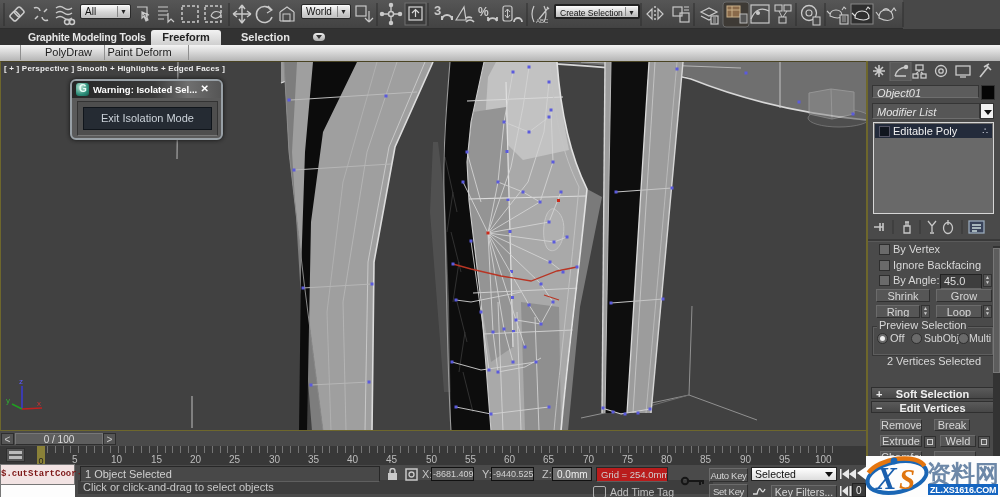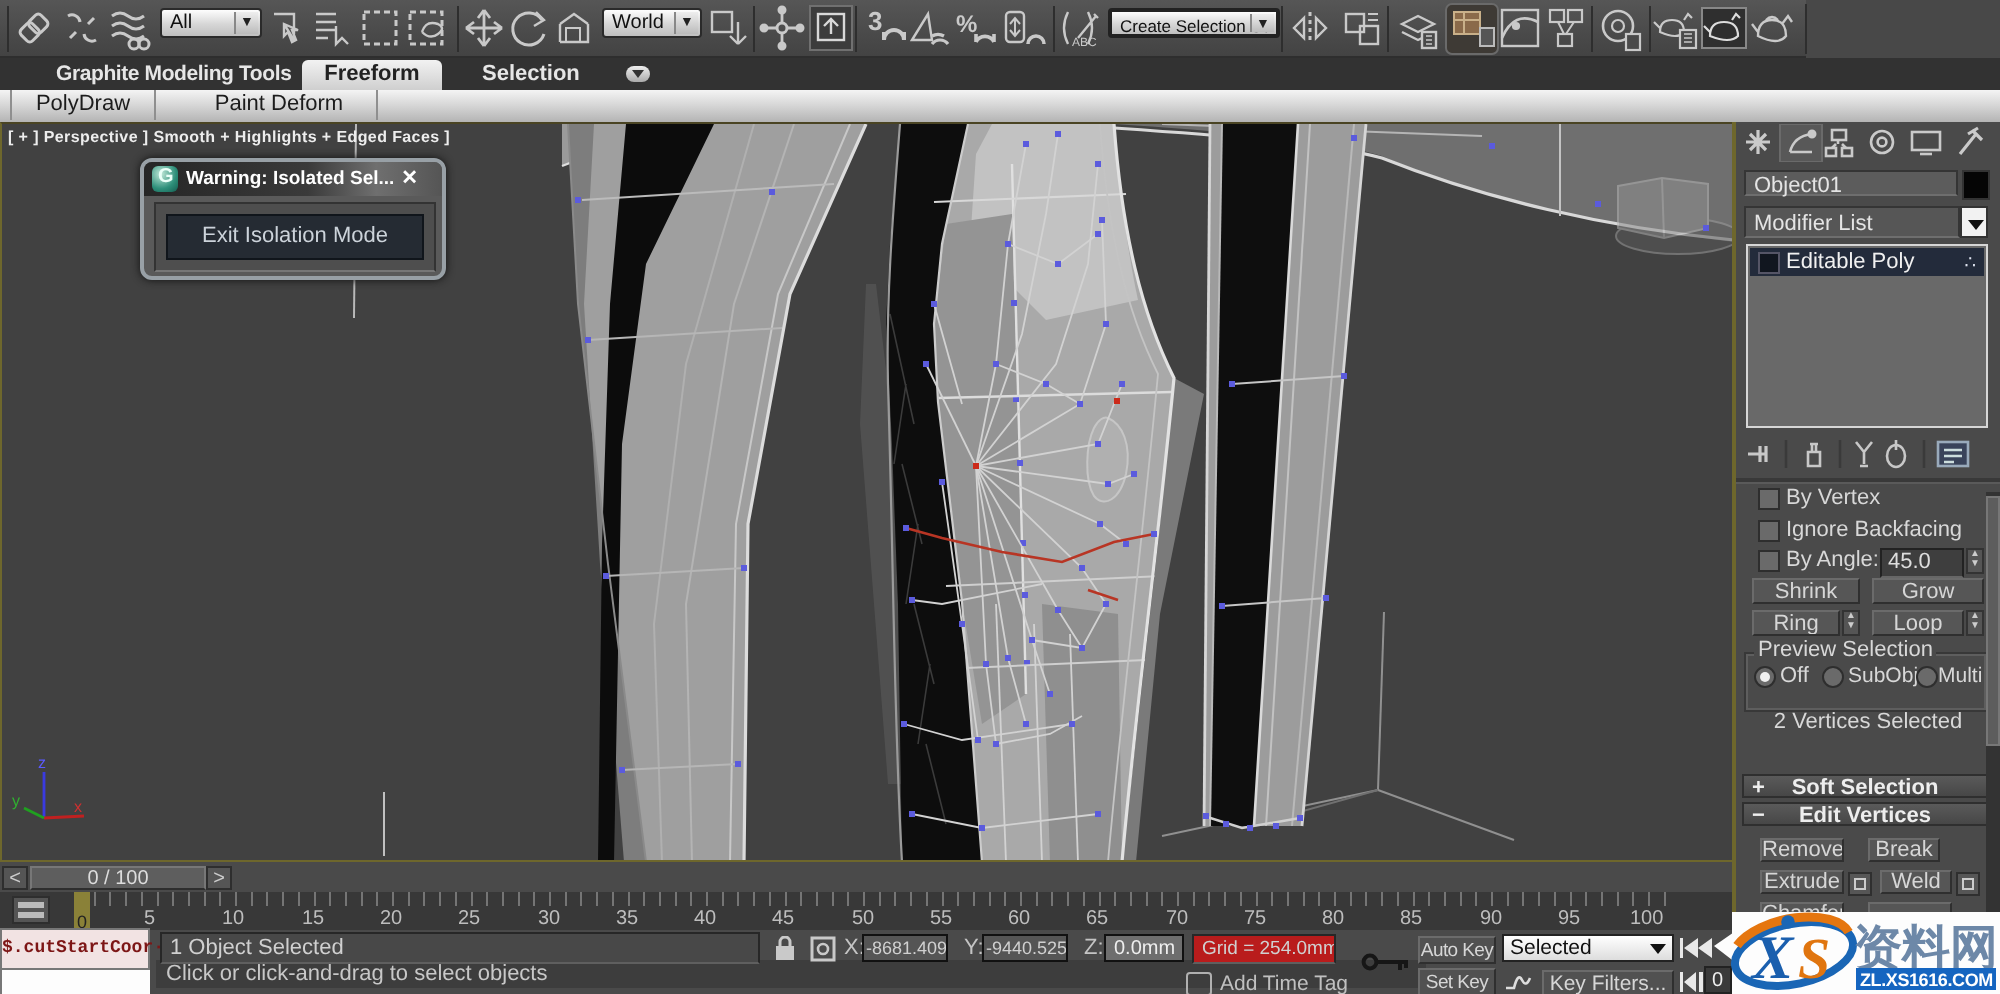--- a/index.html
+++ b/index.html
@@ -49,21 +49,21 @@
   #dlgsunk{position:absolute;left:5px;top:20px;width:139px;height:33px;
     background:#4e4e4e;border:1px solid #333;border-bottom-color:#777;}
   #dlgbtn{position:absolute;left:5px;top:5px;width:127px;height:21px;
     background:#252b33;border:1px solid #10151b;color:#ccd3da;font-size:11px;
     text-align:center;line-height:21px;}
   
   #panel{left:866px;top:61px;width:134px;height:436px;background:#4a4a4a;
     border-left:2px solid #6e672c;box-sizing:border-box;color:#d8d8d8;font-size:11px;}
   .fld{position:absolute;background:#5c5c5c;border:1px solid #353535;
     border-bottom-color:#6e6e6e;color:#e4e4e4;font-size:11px;line-height:12px;
-    padding:1px 4px 0 4px;box-sizing:border-box;}
+    padding:1px 4px 0 4px;box-sizing:border-box;font-style:italic;}
   .btn{position:absolute;background:#565656;border:1px solid #6b6b6b;
     border-right-color:#2f2f2f;border-bottom-color:#2f2f2f;color:#d6d6d6;
     font-size:11px;text-align:center;box-sizing:border-box;white-space:nowrap;overflow:hidden;}
   .hdr{position:absolute;left:3px;width:123px;height:12px;background:linear-gradient(#5a5a5a,#474747);
     border:1px solid #2f2f2f;color:#eee;font-size:11px;font-weight:bold;
     text-align:center;line-height:12px;box-sizing:border-box;}
   .cb{position:absolute;width:9px;height:9px;background:#6a6a6a;border:1px solid #2e2e2e;}
   .rad{position:absolute;width:9px;height:9px;border-radius:50%;background:#6a6a6a;border:1px solid #2e2e2e;}
   .lbl{position:absolute;color:#d8d8d8;font-size:11px;white-space:nowrap;}
   
@@ -211,21 +211,21 @@
 <div class="combo" style="left:301px;top:4px;width:50px;">World<span class="ar">▼</span></div>
 <div class="combo" style="left:554px;top:4px;width:86px;border:2px solid #222;font-size:8.5px;">Create Selection Se<span class="ar">▼</span></div>
 </div>
 <div class="abs" id="tabrow">
   <span class="t" style="left:28px;font-size:10.5px;letter-spacing:-0.2px;">Graphite Modeling Tools</span>
   <div id="freeformtab">Freeform</div>
   <span class="t" style="left:241px;text-align:right;">Selection</span>
   <div id="pill"></div>
 </div>
 <div class="abs" id="subtab">
-  <div class="stab" style="left:5px;width:71px;border-left:1px solid #8f8f8f;">PolyDraw</div>
+  <div class="stab" style="left:20px;width:71px;border-left:1px solid #8f8f8f;padding-left:12px;">PolyDraw</div>
   <div class="stab" style="left:91px;width:97px;">Paint Deform</div>
 </div>
 <div class="abs" id="viewport">
 <svg width="866" height="369" viewBox="0 0 866 369">
 
   <path d="M556,0 L866,0 L866,59 C800,51 736,36 690,16 C660,7 600,3 556,0 Z" fill="#6f6f6f"></path>
   <path d="M556,2 C600,5 660,9 690,17 C740,37 802,52 866,58" stroke="#d8d8d8" stroke-width="1.6" fill="none"></path>
   <path d="M580,0 L740,6" stroke="#b5b5b5" stroke-width="1" fill="none"></path>
   <line x1="779" y1="0" x2="779" y2="46" stroke="#c4c4c4" stroke-width="1"></line>
 

